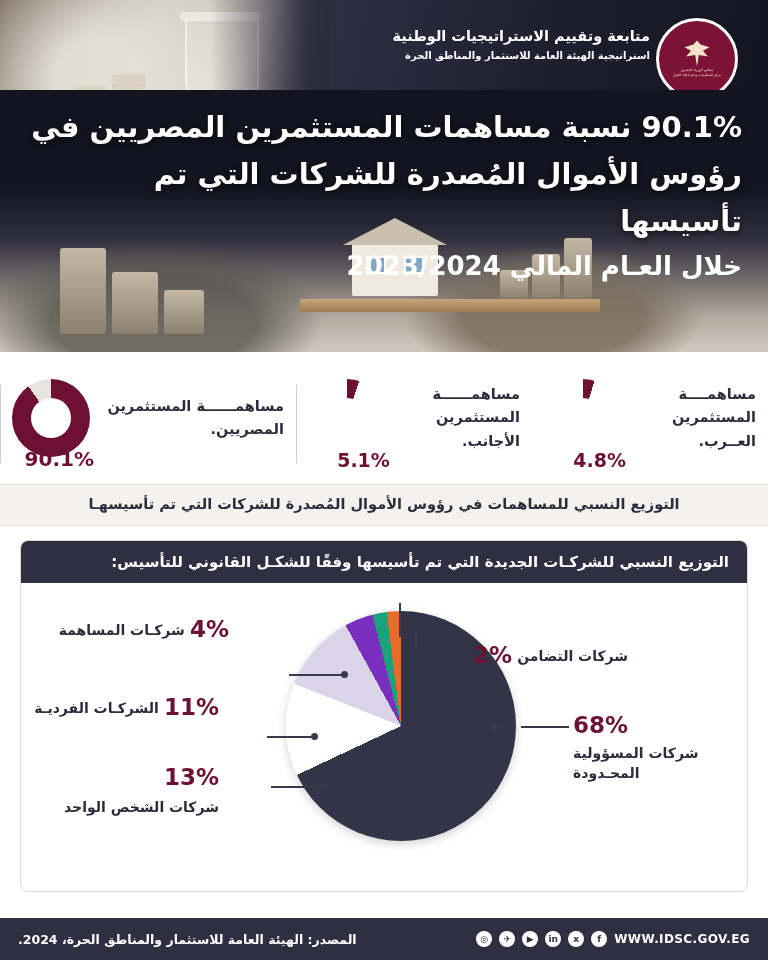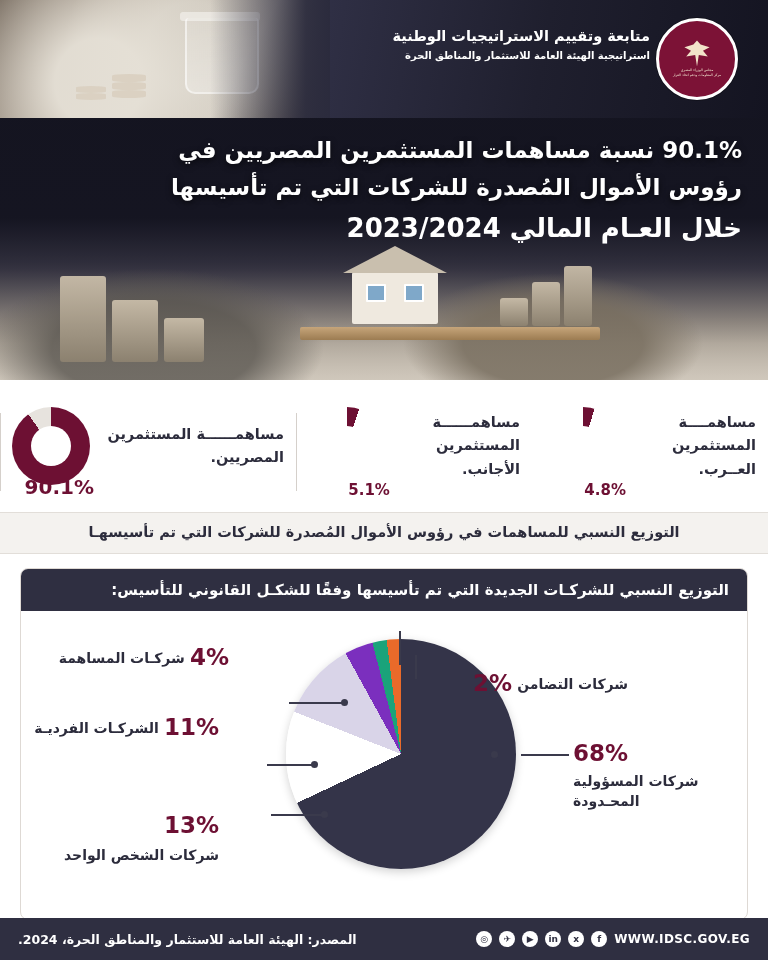--- a/index.html
+++ b/index.html
@@ -7,21 +7,21 @@
     width:768px;height:960px;
     background:#ffffff;
     font-family:"DejaVu Sans","Liberation Sans",sans-serif;
     overflow:hidden;
     position:relative;
   }
   .page{position:relative;width:768px;height:960px;overflow:hidden;}
 
   
   .header{
-    position:relative;height:118px;width:768px;
+    position:relative;height:90px;width:768px;
     background:linear-gradient(100deg,#2b2b3d 0%,#33334a 35%,#1f1f2e 70%,#141421 100%);
     overflow:hidden;
   }
   .header-photo{
     position:absolute;left:0;top:0;width:330px;height:118px;
     background:
       radial-gradient(circle at 30% 70%, rgba(230,225,215,.95) 0 18%, rgba(0,0,0,0) 60%),
       radial-gradient(circle at 58% 40%, rgba(215,210,200,.85) 0 22%, rgba(0,0,0,0) 62%),
       linear-gradient(120deg,#6e6256 0%,#a99b8b 40%,#cfc6ba 70%,#5c5348 100%);
     filter:blur(.2px);
@@ -75,21 +75,21 @@
   .house:before{
     content:"";position:absolute;left:-9px;top:-26px;width:0;height:0;
     border-left:52px solid transparent;border-right:52px solid transparent;border-bottom:27px solid #c9bfae;
   }
   .house .win{position:absolute;width:16px;height:14px;background:#7fa8c9;border:2px solid #fff;border-radius:1px;}
   .plank{position:absolute;left:300px;bottom:40px;width:300px;height:13px;background:linear-gradient(180deg,#c6a57a,#9c7c52);border-radius:2px;}
   .hero-text{
     position:absolute;right:26px;top:14px;width:716px;text-align:right;
     color:#ffffff;line-height:1.62;
   }
-  .hero-text .ln{font-size:23px;font-weight:bold;text-shadow:0 2px 6px rgba(0,0,0,.65);}
+  .hero-text .ln{font-size:29px;font-weight:bold;text-shadow:0 2px 6px rgba(0,0,0,.65);}
   .hero-text .ln3{font-size:26px;font-weight:bold;color:#ffffff;}
 
   
   .donut-row{
     position:relative;width:768px;height:132px;background:#ffffff;
     display:flex;flex-direction:row-reverse;align-items:center;
   }
   .donut-card{
     display:flex;flex-direction:row-reverse;align-items:center;gap:10px;
     height:110px;padding:0 12px;position:relative;
@@ -100,21 +100,21 @@
   .divider{position:absolute;top:22px;width:1px;height:78px;background:#d5d0cb;}
   .donut-wrap{position:relative;width:78px;height:78px;flex:0 0 auto;}
   .donut{width:78px;height:78px;border-radius:50%;}
   .donut .hole{
     position:absolute;left:50%;top:50%;transform:translate(-50%,-50%);
     width:40px;height:40px;border-radius:50%;background:#ffffff;
   }
   .donut-pct{
     position:absolute;bottom:-14px;right:-4px;font-size:20px;font-weight:bold;color:#6d1033;white-space:nowrap;
   }
-  .donut-pct.small{font-size:15px;}
+  .donut-pct.small{font-size:19px;}
   .donut-label{
     font-size:14.5px;font-weight:bold;color:#2c2c3c;line-height:1.6;text-align:right;
     letter-spacing:0;
   }
 
   
   .caption{
     width:768px;background:#f4f2ef;border-top:1px solid #e2ded9;border-bottom:1px solid #e2ded9;
     padding:8px 28px;box-sizing:border-box;text-align:center;
     font-size:14.5px;font-weight:bold;color:#2c2c3c;line-height:1.65;
@@ -256,28 +256,28 @@
 
       <div class="dot" style="left:470px;top:140px;"></div>
       <div class="leader" style="left:500px;top:143px;width:48px;"></div>
       <div class="plabel stack" style="left:552px;top:126px;width:160px;text-align:left;">
         <span class="pv">68%</span>
         <span class="pt" style="text-align:left;">شركات المسؤولية المحـدودة</span>
       </div>
 
       <div class="dot" style="left:300px;top:200px;"></div>
       <div class="leader" style="left:250px;top:203px;width:52px;"></div>
-      <div class="plabel" style="right:528px;top:178px;width:190px;margin-top:20px;">
+      <div class="plabel" style="right:528px;top:178px;width:190px;">
         <span class="pv">13%</span>
         <span class="pt">شركات الشخص الواحد</span>
       </div>
 
       <div class="dot" style="left:290px;top:150px;"></div>
       <div class="leader" style="left:246px;top:153px;width:48px;"></div>
-      <div class="plabel" style="right:528px;top:100px;width:190px;">
+      <div class="plabel" style="right:528px;top:108px;width:190px;">
         <span class="pv">11%</span>
         <span class="pt">الشركـات الفرديـة</span>
       </div>
 
       <div class="dot" style="left:320px;top:88px;"></div>
       <div class="leader" style="left:268px;top:91px;width:56px;"></div>
       <div class="plabel" style="right:518px;top:30px;width:200px;">
         <span class="pv">4%</span>
         <span class="pt">شركـات المساهمة</span>
       </div>

